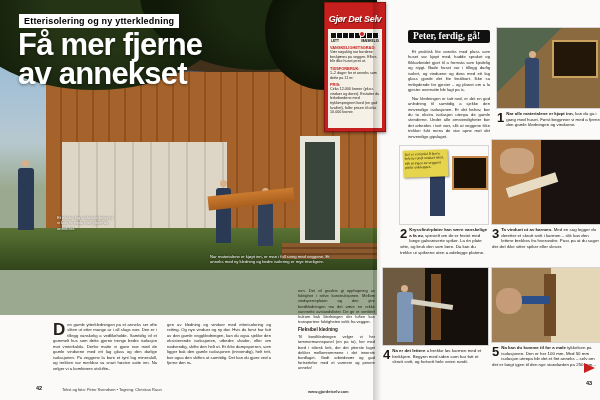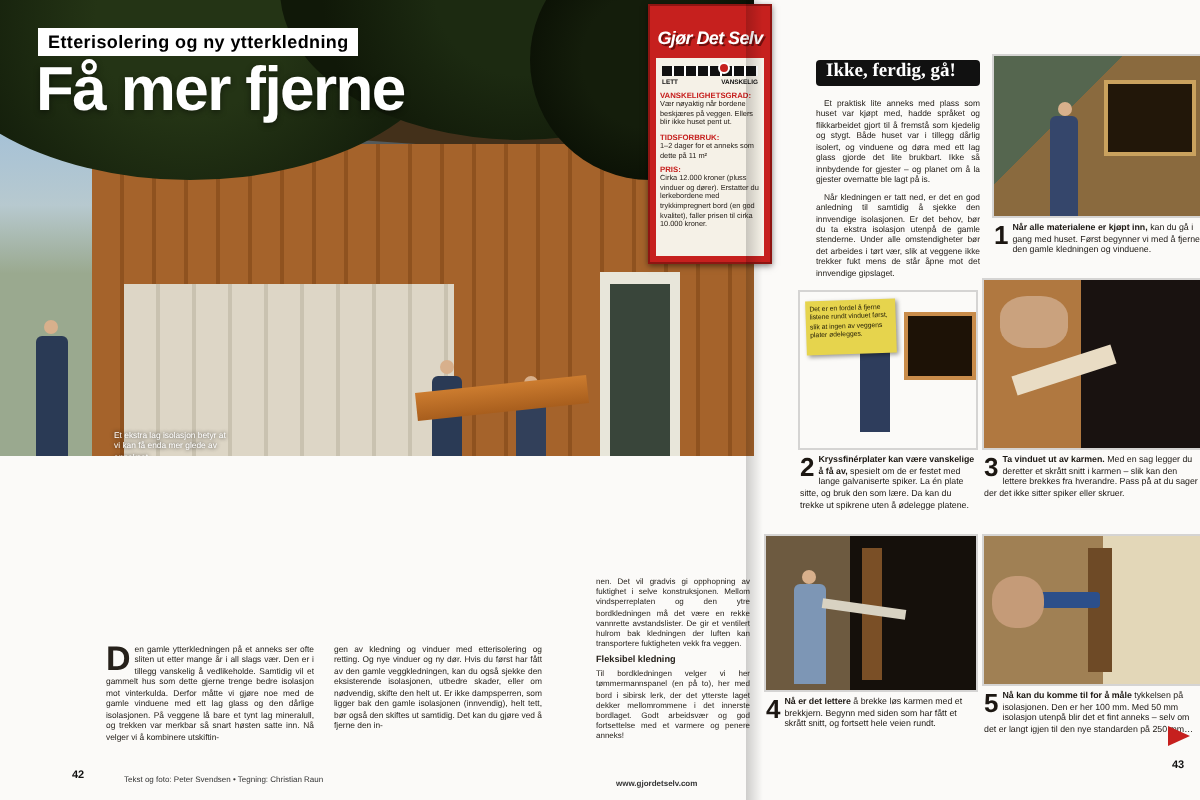--- a/index.html
+++ b/index.html
@@ -1,20 +1,20 @@
 <!DOCTYPE html>
 <html><head>
 <meta charset="utf-8">
 <style>
   html,body{margin:0;padding:0;background:#e9e7e2;}
   .spread{position:relative;width:600px;height:400px;background:#fbfaf8;overflow:hidden;
           font-family:"Liberation Sans",sans-serif;color:#111;}
   .abs{position:absolute;}
   
-  .hero{left:0;top:0;width:377px;height:228px;overflow:hidden;
+  .hero{left:0;top:0;width:377px;height:315px;overflow:hidden;
         background:linear-gradient(180deg,#8fb3cd 0%,#a7c2d6 30%,#b7c9cf 45%,#9aa98f 60%);}
   .blob{position:absolute;border-radius:50%;}
   .roof{position:absolute;left:28px;top:48px;width:360px;height:24px;background:#43301a;
         transform:skewY(4deg);box-shadow:0 4px 0 rgba(30,20,8,.6);}
   .wall{position:absolute;left:46px;top:72px;width:331px;height:170px;
         background:repeating-linear-gradient(90deg,#a5632b 0 14px,#8f521f 14px 16px);}
   .whitewall{position:absolute;left:62px;top:142px;width:165px;height:110px;
         background:repeating-linear-gradient(90deg,#ddd6c6 0 16px,#c9c2b0 16px 18px);}
   .grass{position:absolute;left:0;top:228px;width:377px;height:42px;
         background:linear-gradient(180deg,#5a7233,#31451b);}
@@ -91,21 +91,21 @@
       </div>
     <div class="deck"></div>
     <div class="person" style="left:18px;top:168px;width:16px;height:62px;"></div>
     <div class="head" style="left:22px;top:160px;"></div>
     <div class="person" style="left:216px;top:188px;width:15px;height:55px;"></div>
     <div class="head" style="left:220px;top:180px;"></div>
     <div class="person" style="left:258px;top:196px;width:15px;height:50px;background:#32405a;"></div>
     <div class="head" style="left:262px;top:188px;"></div>
     <div class="board" style="left:208px;top:192px;width:86px;height:14px;"></div>
     <div class="kicker">Etterisolering og ny ytterkledning</div>
-    <h1 class="headline"><span>Få mer fjerne</span><br></h1>
+    <h1 class="headline"><span>Få mer fjerne</span><br><span>av annekset</span></h1>
     <div class="capw" style="left:57px;top:215px;width:58px;">Et ekstra lag isolasjon betyr at vi kan få enda mer glede av annekset.</div>
     <div class="capw" style="left:210px;top:254px;width:125px;">Når materialene er kjøpt inn, er man i full sving med veggene. Et anneks med ny kledning og bedre isolering er mye triveligere.</div>
   </div>
 
   <div class="abs infobox">
     <div class="gdslogo">Gjør Det Selv</div>
     <div class="panel">
       <div class="gauge">
           <div class="gaugedot"></div>
         </div>
@@ -136,21 +136,21 @@
     <div>nen. Det vil gradvis gi opphopning av fuktighet i selve konstruksjonen. Mellom vindsperreplaten og den ytre bordkledningen må det være en rekke vannrette avstandslister. De gir et ventilert hulrom bak kledningen der luften kan transportere fuktigheten vekk fra veggen.</div>
     <div class="subhead">Fleksibel kledning</div>
     <div>Til bordkledningen velger vi her tømmermannspanel (en på to), her med bord i sibirsk lerk, der det ytterste laget dekker mellomrommene i det innerste bordlaget. Godt arbeidsvær og god fortsettelse med et varmere og penere anneks!</div>
   </div>
   <div class="abs pagenum" style="left:36px;top:385px;">42</div>
   <div class="abs foot" style="left:62px;top:387px;">Tekst og foto: Peter Svendsen • Tegning: Christian Raun</div>
   <div class="abs foot" style="left:308px;top:389px;font-weight:700;">www.gjordetselv.com</div>
 
   <div class="abs fold"></div>
 
-  <div class="abs rp-header">Ikke, ferdig, gå!</div>
+  <div class="abs rp-header">Peter, ferdig, gå!</div>
   <div class="abs bodytxt rp-intro">
     <p>Et praktisk lite anneks med plass som huset var kjøpt med, hadde språket og flikkarbeidet gjort til å fremstå som kjedelig og stygt. Både huset var i tillegg dårlig isolert, og vinduene og døra med ett lag glass gjorde det lite brukbart. Ikke så innbydende for gjester – og planet om å la gjester overnatte ble lagt på is.</p>
     <p>Når kledningen er tatt ned, er det en god anledning til samtidig å sjekke den innvendige isolasjonen. Er det behov, bør du ta ekstra isolasjon utenpå de gamle stenderne. Under alle omstendigheter bør det arbeides i tørt vær, slik at veggene ikke trekker fukt mens de står åpne mot det innvendige gipslaget.</p>
   </div>
 
   <div class="ph" style="left:497px;top:28px;width:103px;height:80px;background:linear-gradient(135deg,#55664f 0 35%,#8a6a3e 35% 100%);">
     <div class="abs" style="left:55px;top:12px;width:42px;height:34px;background:#221709;border:2px solid #caa25e;"></div>
     <div class="person" style="left:28px;top:30px;width:14px;height:50px;background:#35466b;"></div>
     <div class="head" style="left:32px;top:23px;"></div>
   </div>

